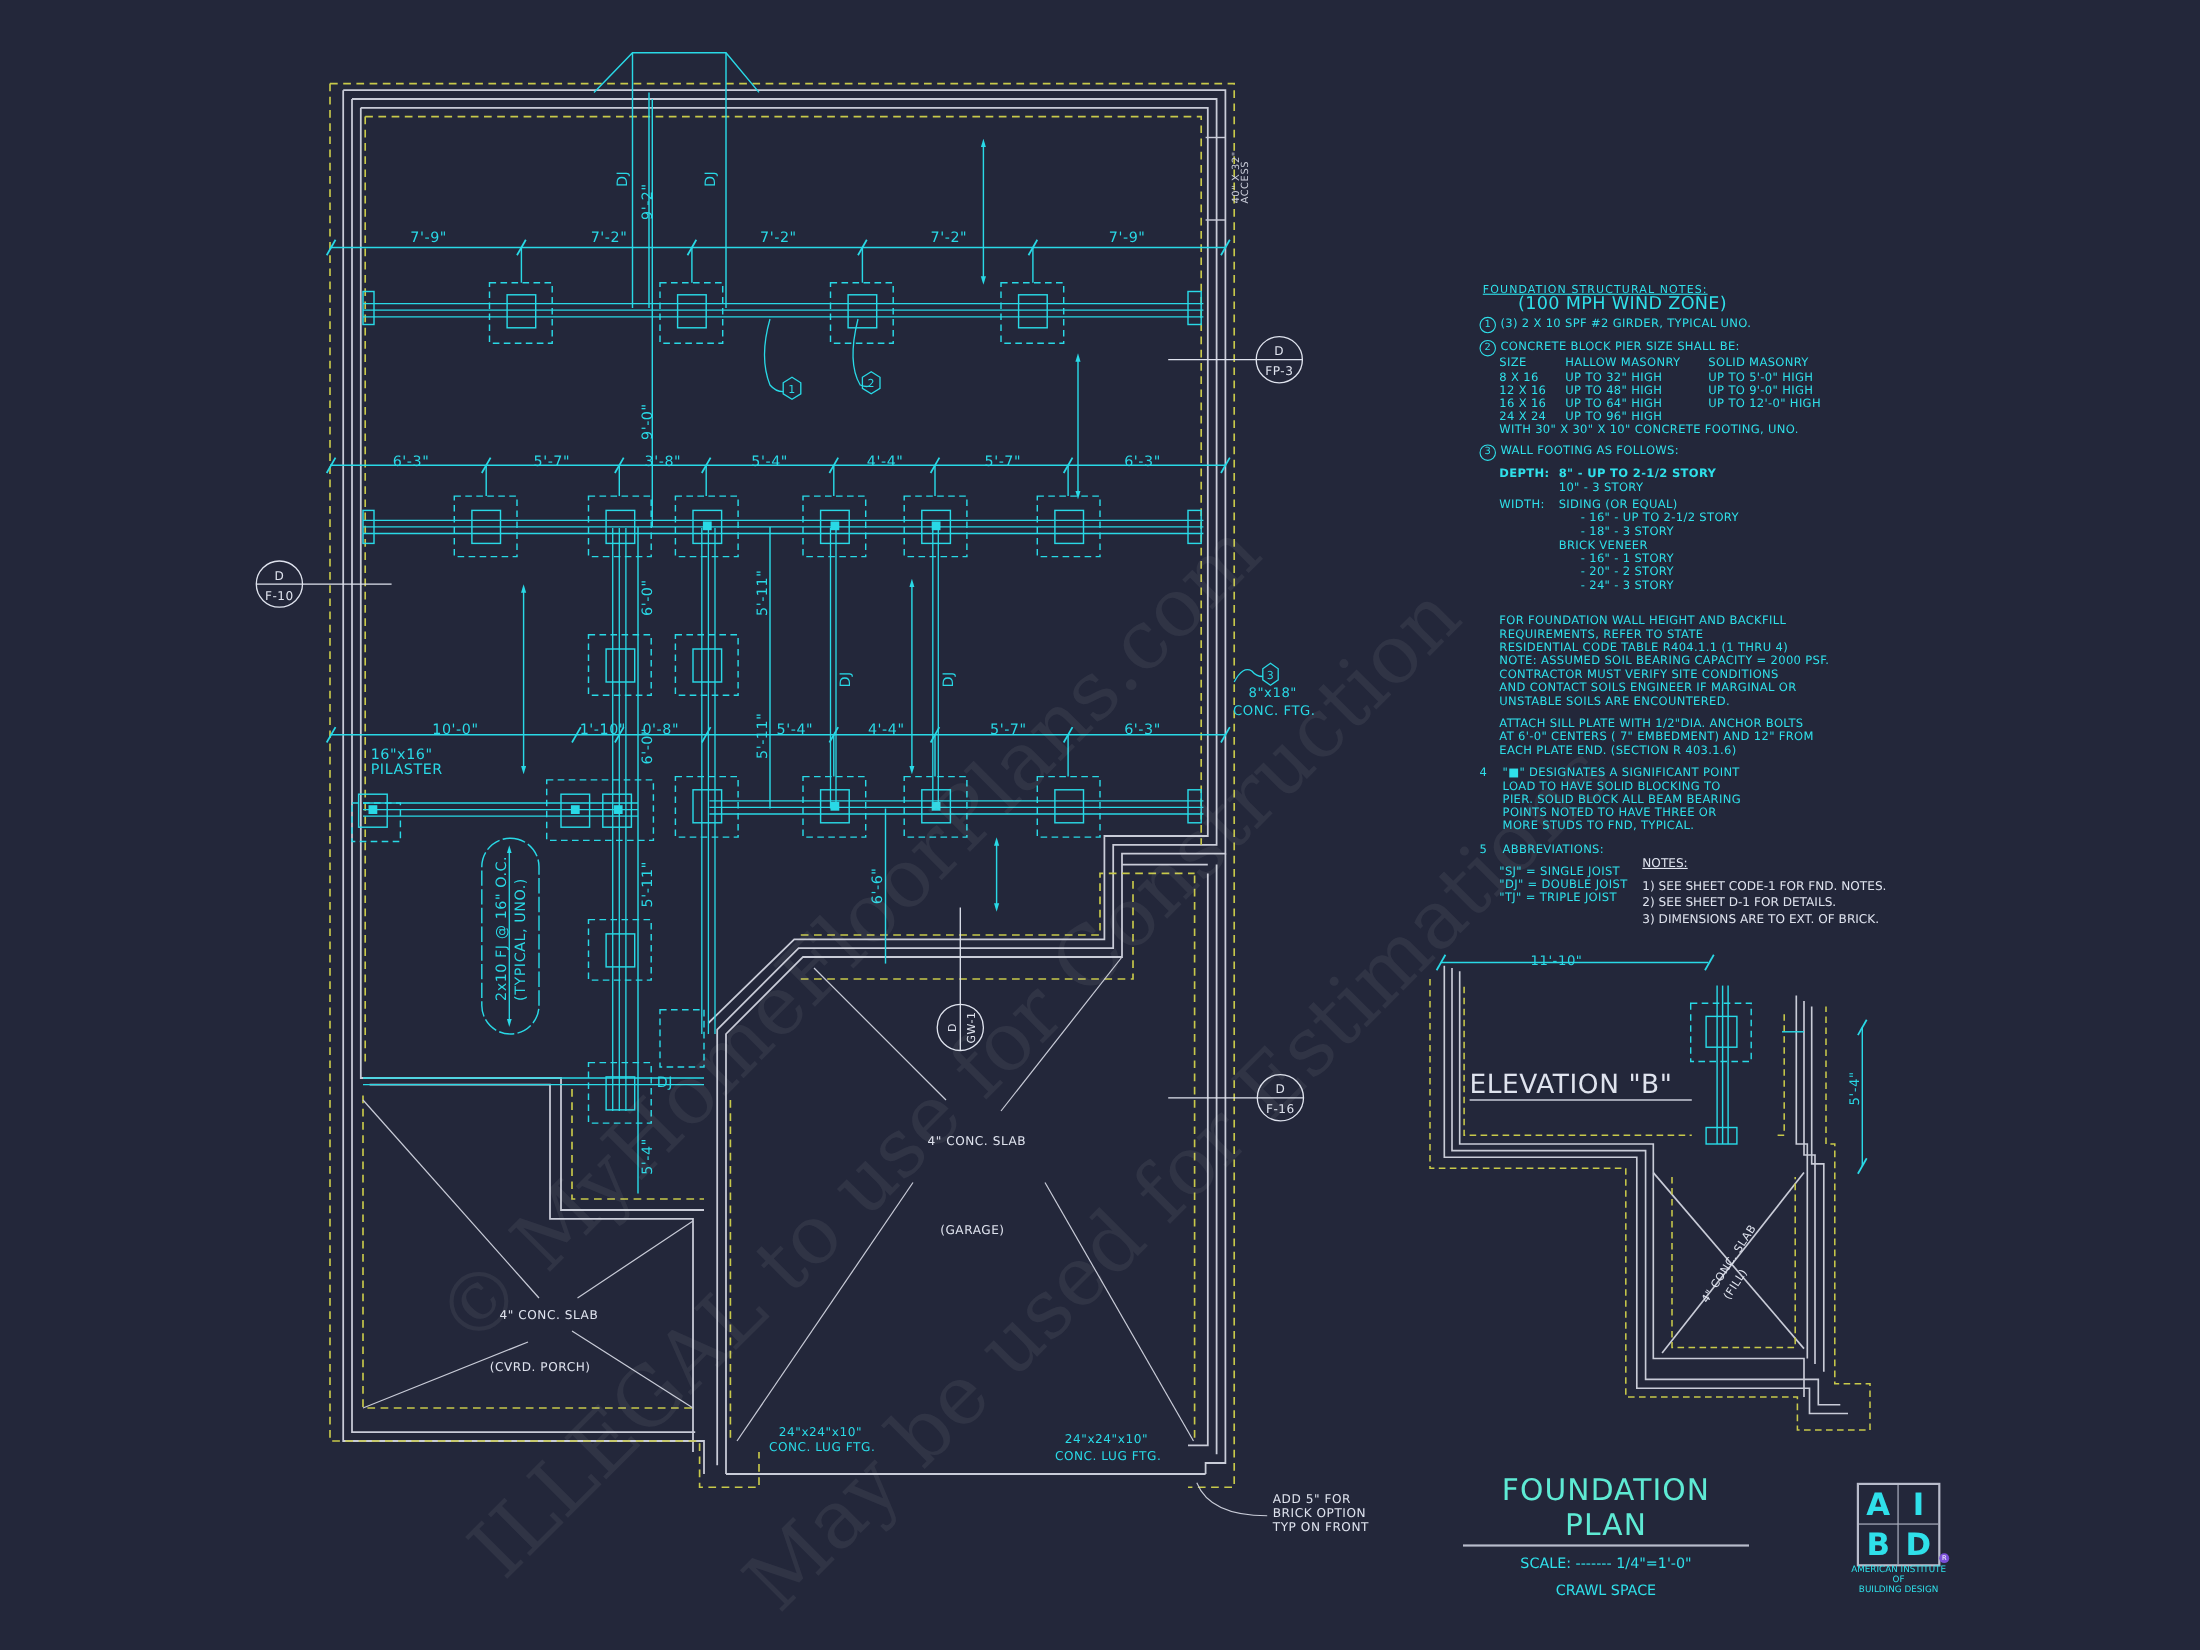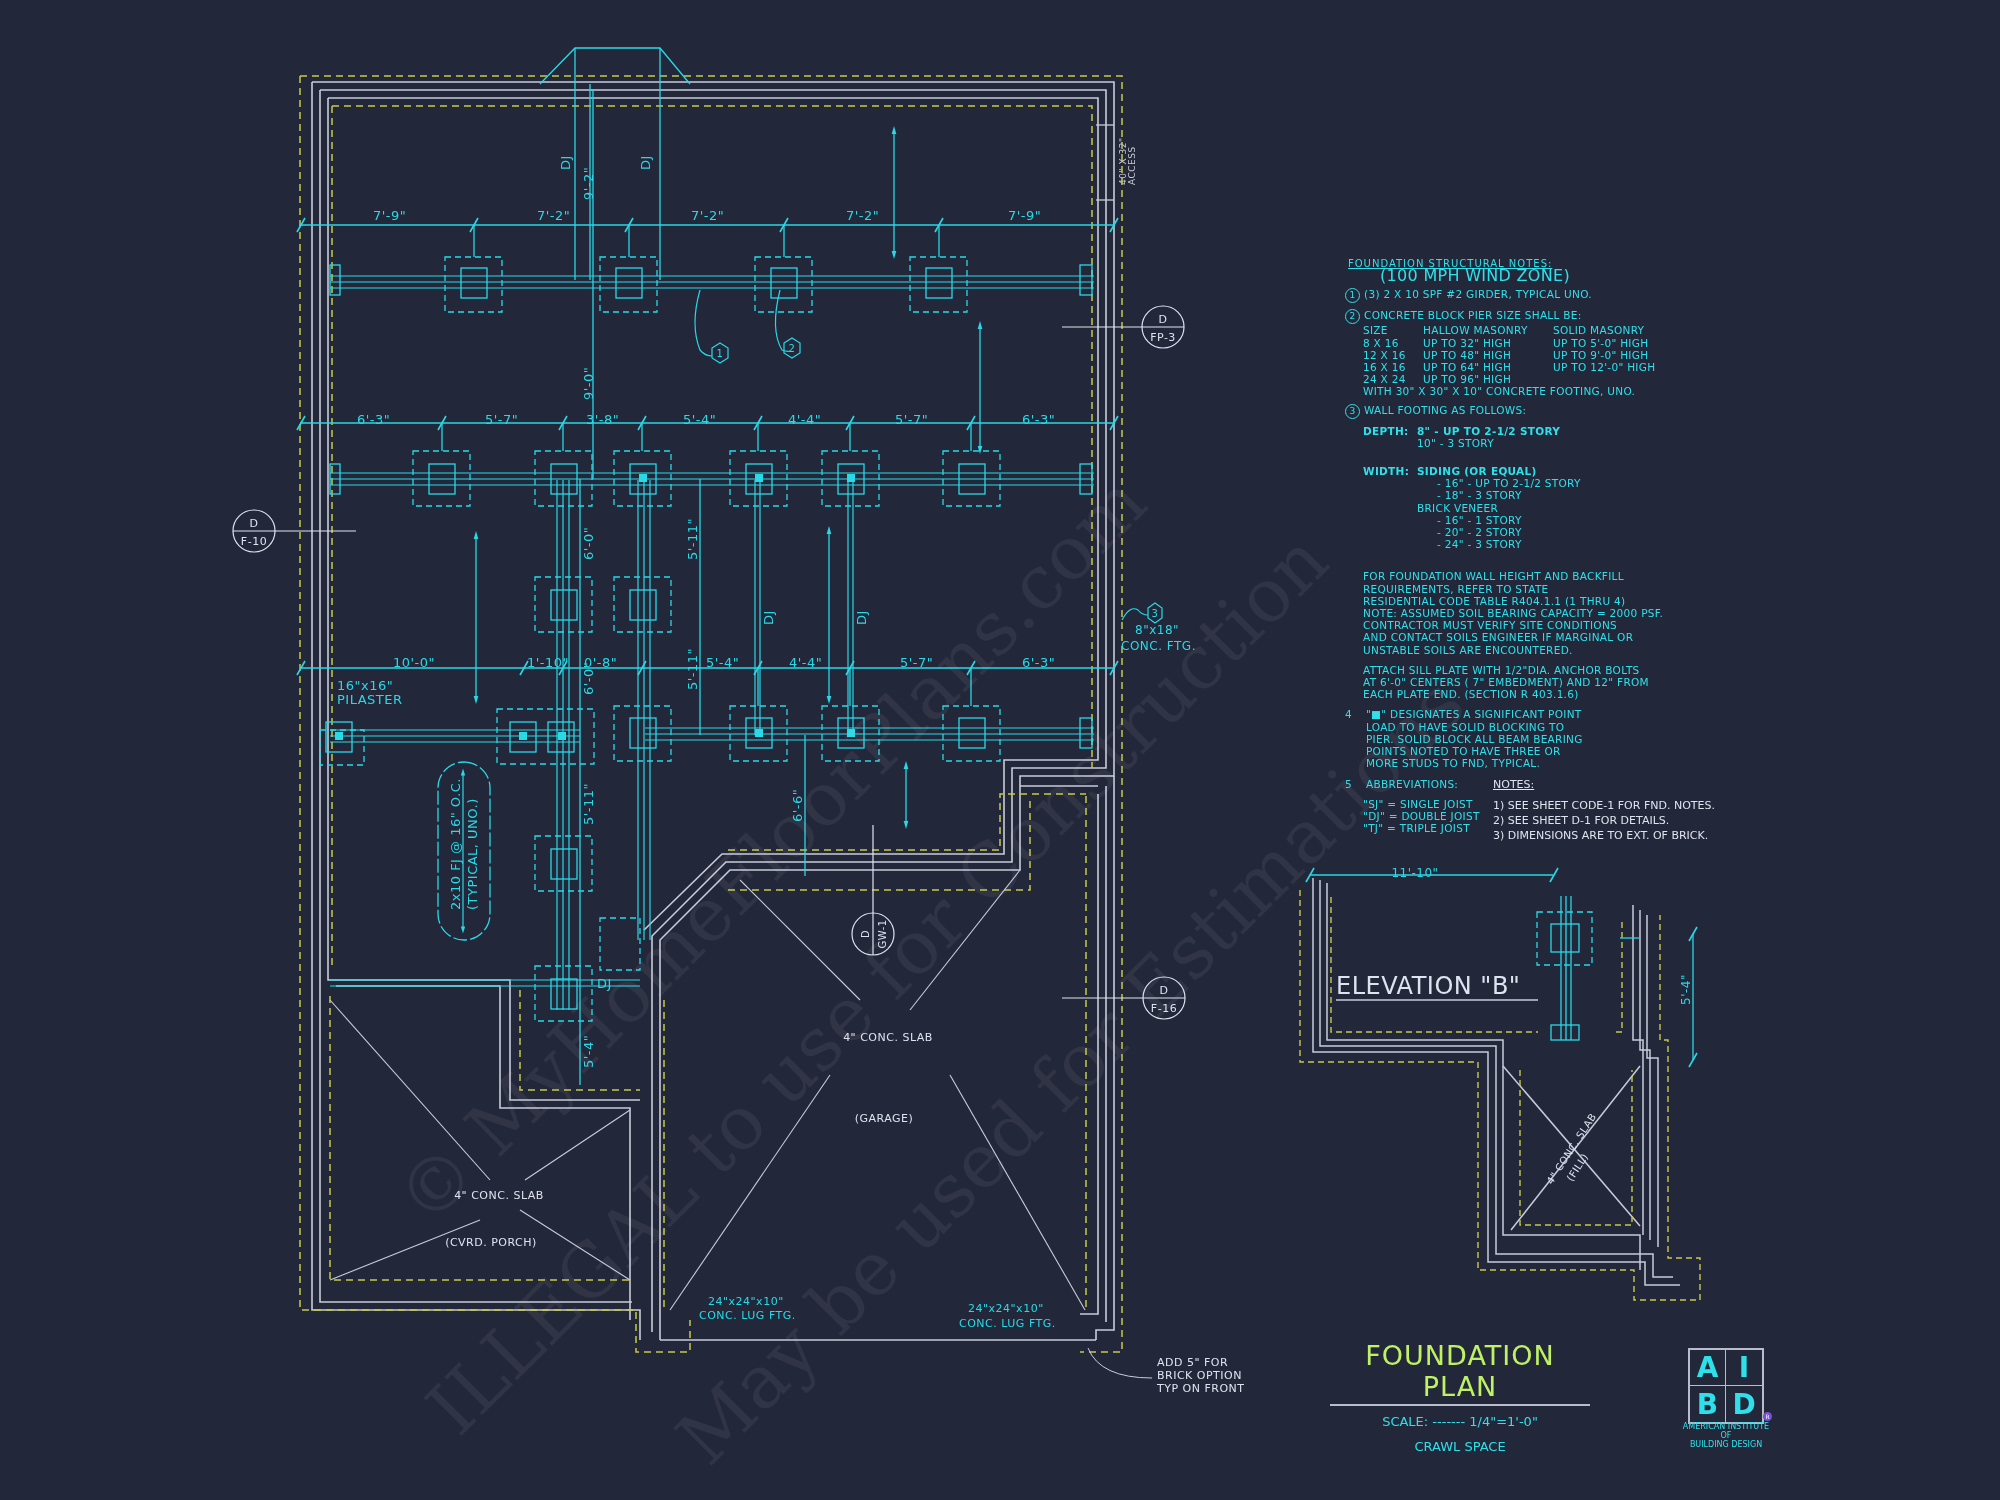--- a/index.html
+++ b/index.html
@@ -11,21 +11,21 @@
   .notes .title{font-size:10px;text-decoration:underline;letter-spacing:1px;padding-left:3px;}
   .notes .sub{text-align:center;font-size:16px;width:260px;}
   .notes .n{display:flex;gap:4px;margin-top:6px;}
   .notes .num{display:inline-block;width:13px;height:13px;border:1px solid #2fe0ea;border-radius:50%;font-size:9px;line-height:13px;text-align:center;flex:none;}
   .notes .row{display:grid;grid-template-columns:60px 130px 130px;padding-left:18px;}
   .notes .ind{padding-left:18px;}
   .notes .ind3{padding-left:92px;}
   .gen{position:absolute;left:1493px;top:777px;color:#dfe3ee;font-family:"DejaVu Sans",sans-serif;font-size:11px;line-height:15px;text-transform:uppercase;}
   .gen .h{text-decoration:underline;margin-bottom:6px;}
   .titleblock{position:absolute;left:1330px;top:1340px;width:260px;text-align:center;}
-  .titleblock .t{color:#bef264;font-family:"DejaVu Sans",sans-serif;font-size:27px;letter-spacing:1px;border-bottom:2px solid #b8bccb;padding-bottom:2px;}
+  .titleblock .t{color:#5eead4;font-family:"DejaVu Sans",sans-serif;font-size:27px;letter-spacing:1px;border-bottom:2px solid #b8bccb;padding-bottom:2px;}
   .titleblock .s{color:#2fe0ea;font-family:"DejaVu Sans",sans-serif;font-size:13px;margin-top:8px;}
   .logo{position:absolute;left:1688px;top:1348px;width:72px;height:72px;border:2px solid #b8bccb;display:grid;grid-template-columns:1fr 1fr;grid-template-rows:1fr 1fr;}
   .logo span{display:flex;align-items:center;justify-content:center;color:#2fe0ea;font-family:"DejaVu Sans",sans-serif;font-weight:bold;font-size:28px;}
   .logo span:nth-child(1){border-right:1px solid #b8bccb;border-bottom:1px solid #b8bccb;}
   .logo span:nth-child(2){border-bottom:1px solid #b8bccb;}
   .logo span:nth-child(3){border-right:1px solid #b8bccb;}
   .logoname{position:absolute;left:1665px;top:1422px;width:122px;text-align:center;color:#2fe0ea;font-family:"DejaVu Sans",sans-serif;font-size:8px;line-height:9px;text-transform:uppercase;}
   .reg{position:absolute;left:1763px;top:1412px;width:9px;height:9px;border-radius:50%;background:#7a4fd8;color:#fff;font-size:6px;line-height:9px;text-align:center;font-family:"DejaVu Sans",sans-serif;}
   .wm{position:absolute;font-family:"DejaVu Serif",serif;color:rgba(220,220,230,0.07);white-space:nowrap;transform-origin:left top;}
 </style>
@@ -438,21 +438,21 @@
 
   <div class="n">
     <span class="num">3</span>
     <span>WALL FOOTING AS FOLLOWS:</span>
   </div>
   <div class="ind" style="margin-top:6px;display:flex;font-weight:bold;">
     <span style="width:54px">DEPTH:</span>
     <span>8" - UP TO 2-1/2 STORY</span>
   </div>
   <div class="ind" style="padding-left:72px">10" - 3 STORY</div>
-  <div class="ind" style="margin-top:16px;display:flex;font-weight:bold;">
+  <div class="ind" style="margin-top:4px;display:flex;">
     <span style="width:54px">WIDTH:</span>
     <span>SIDING (OR EQUAL)</span>
   </div>
   <div class="ind3">- 16" - UP TO 2-1/2 STORY</div>
   <div class="ind3">- 18" - 3 STORY</div>
   <div style="padding-left:72px">BRICK VENEER</div>
   <div class="ind3">- 16" - 1 STORY</div>
   <div class="ind3">- 20" - 2 STORY</div>
   <div class="ind3">- 24" - 3 STORY</div>
 

